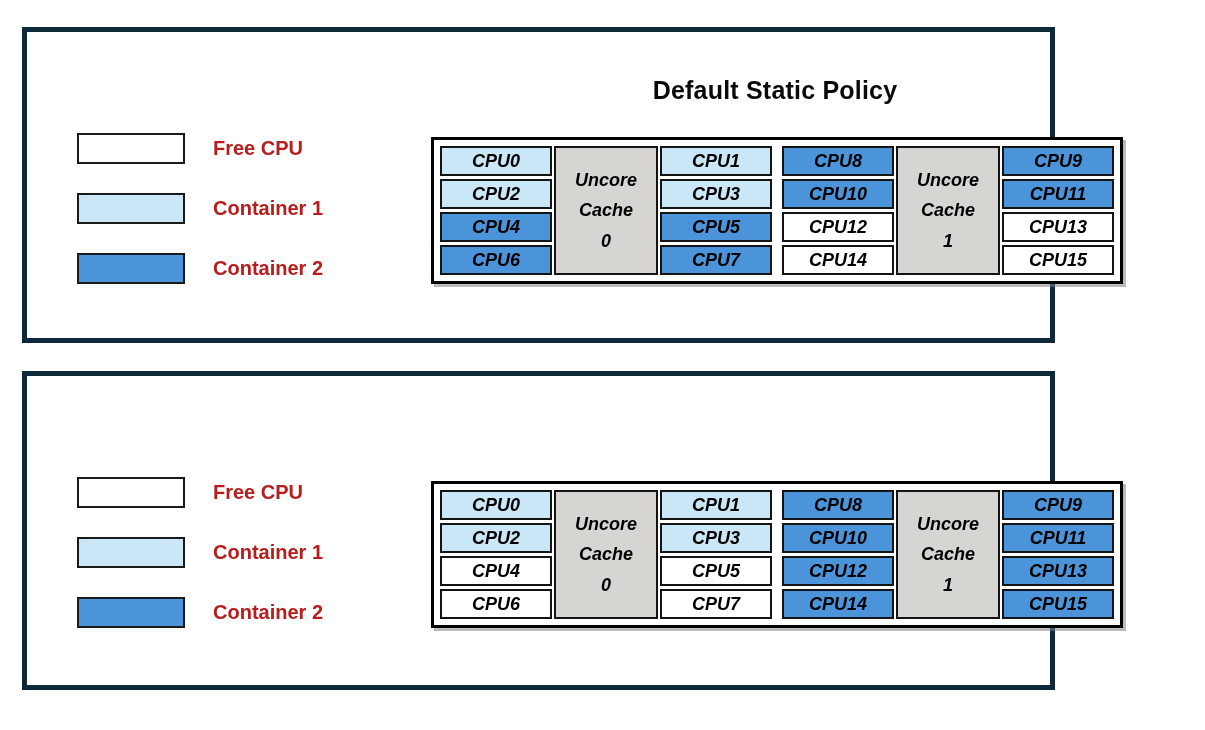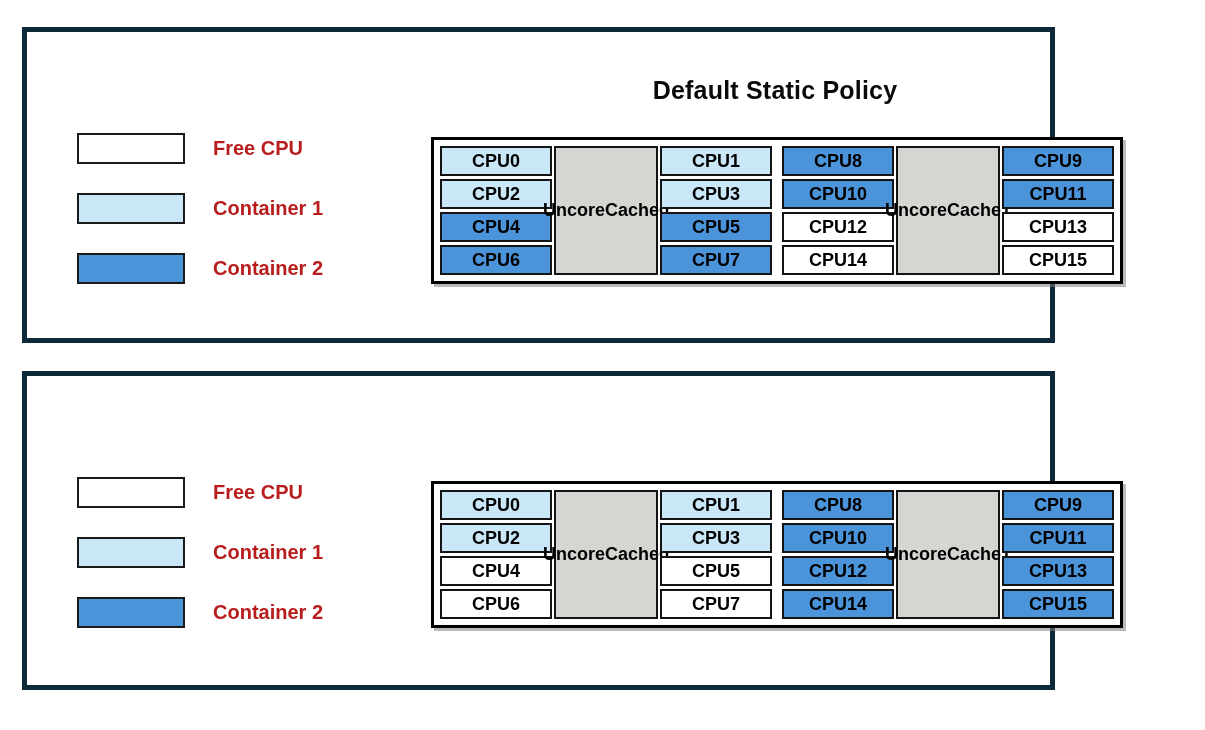--- a/index.html
+++ b/index.html
@@ -66,20 +66,21 @@
     display: flex;
     align-items: center;
     justify-content: center;
     gap: 10px;
     padding: 6px;
   }
   .socket {
     display: flex;
     gap: 2px;
     height: 129px;
+    font-style: italic;
   }
   .cpu-col {
     display: flex;
     flex-direction: column;
     gap: 3px;
     width: 112px;
   }
   .cpu-cell {
     flex: 1;
     border: 2px solid #141414;
@@ -88,27 +89,29 @@
     justify-content: center;
     font-size: 18px;
     font-weight: bold;
     color: #000000;
   }
   .uncore {
     width: 104px;
     height: 129px;
     border: 2px solid #141414;
     display: flex;
+    flex-direction: column;
     align-items: center;
     justify-content: center;
     font-size: 18px;
     font-weight: bold;
     color: #000000;
     line-height: 1.25;
     text-align: center;
+    gap: 8px;
   }
 </style>
 </head>
 <body>
 
 <div class="panel p0">
   <div class="title">Default Static Policy</div>
   <div class="legend">
       <div class="legend-row">
         <div class="swatch" style="background: rgb(255, 255, 255);"></div>

